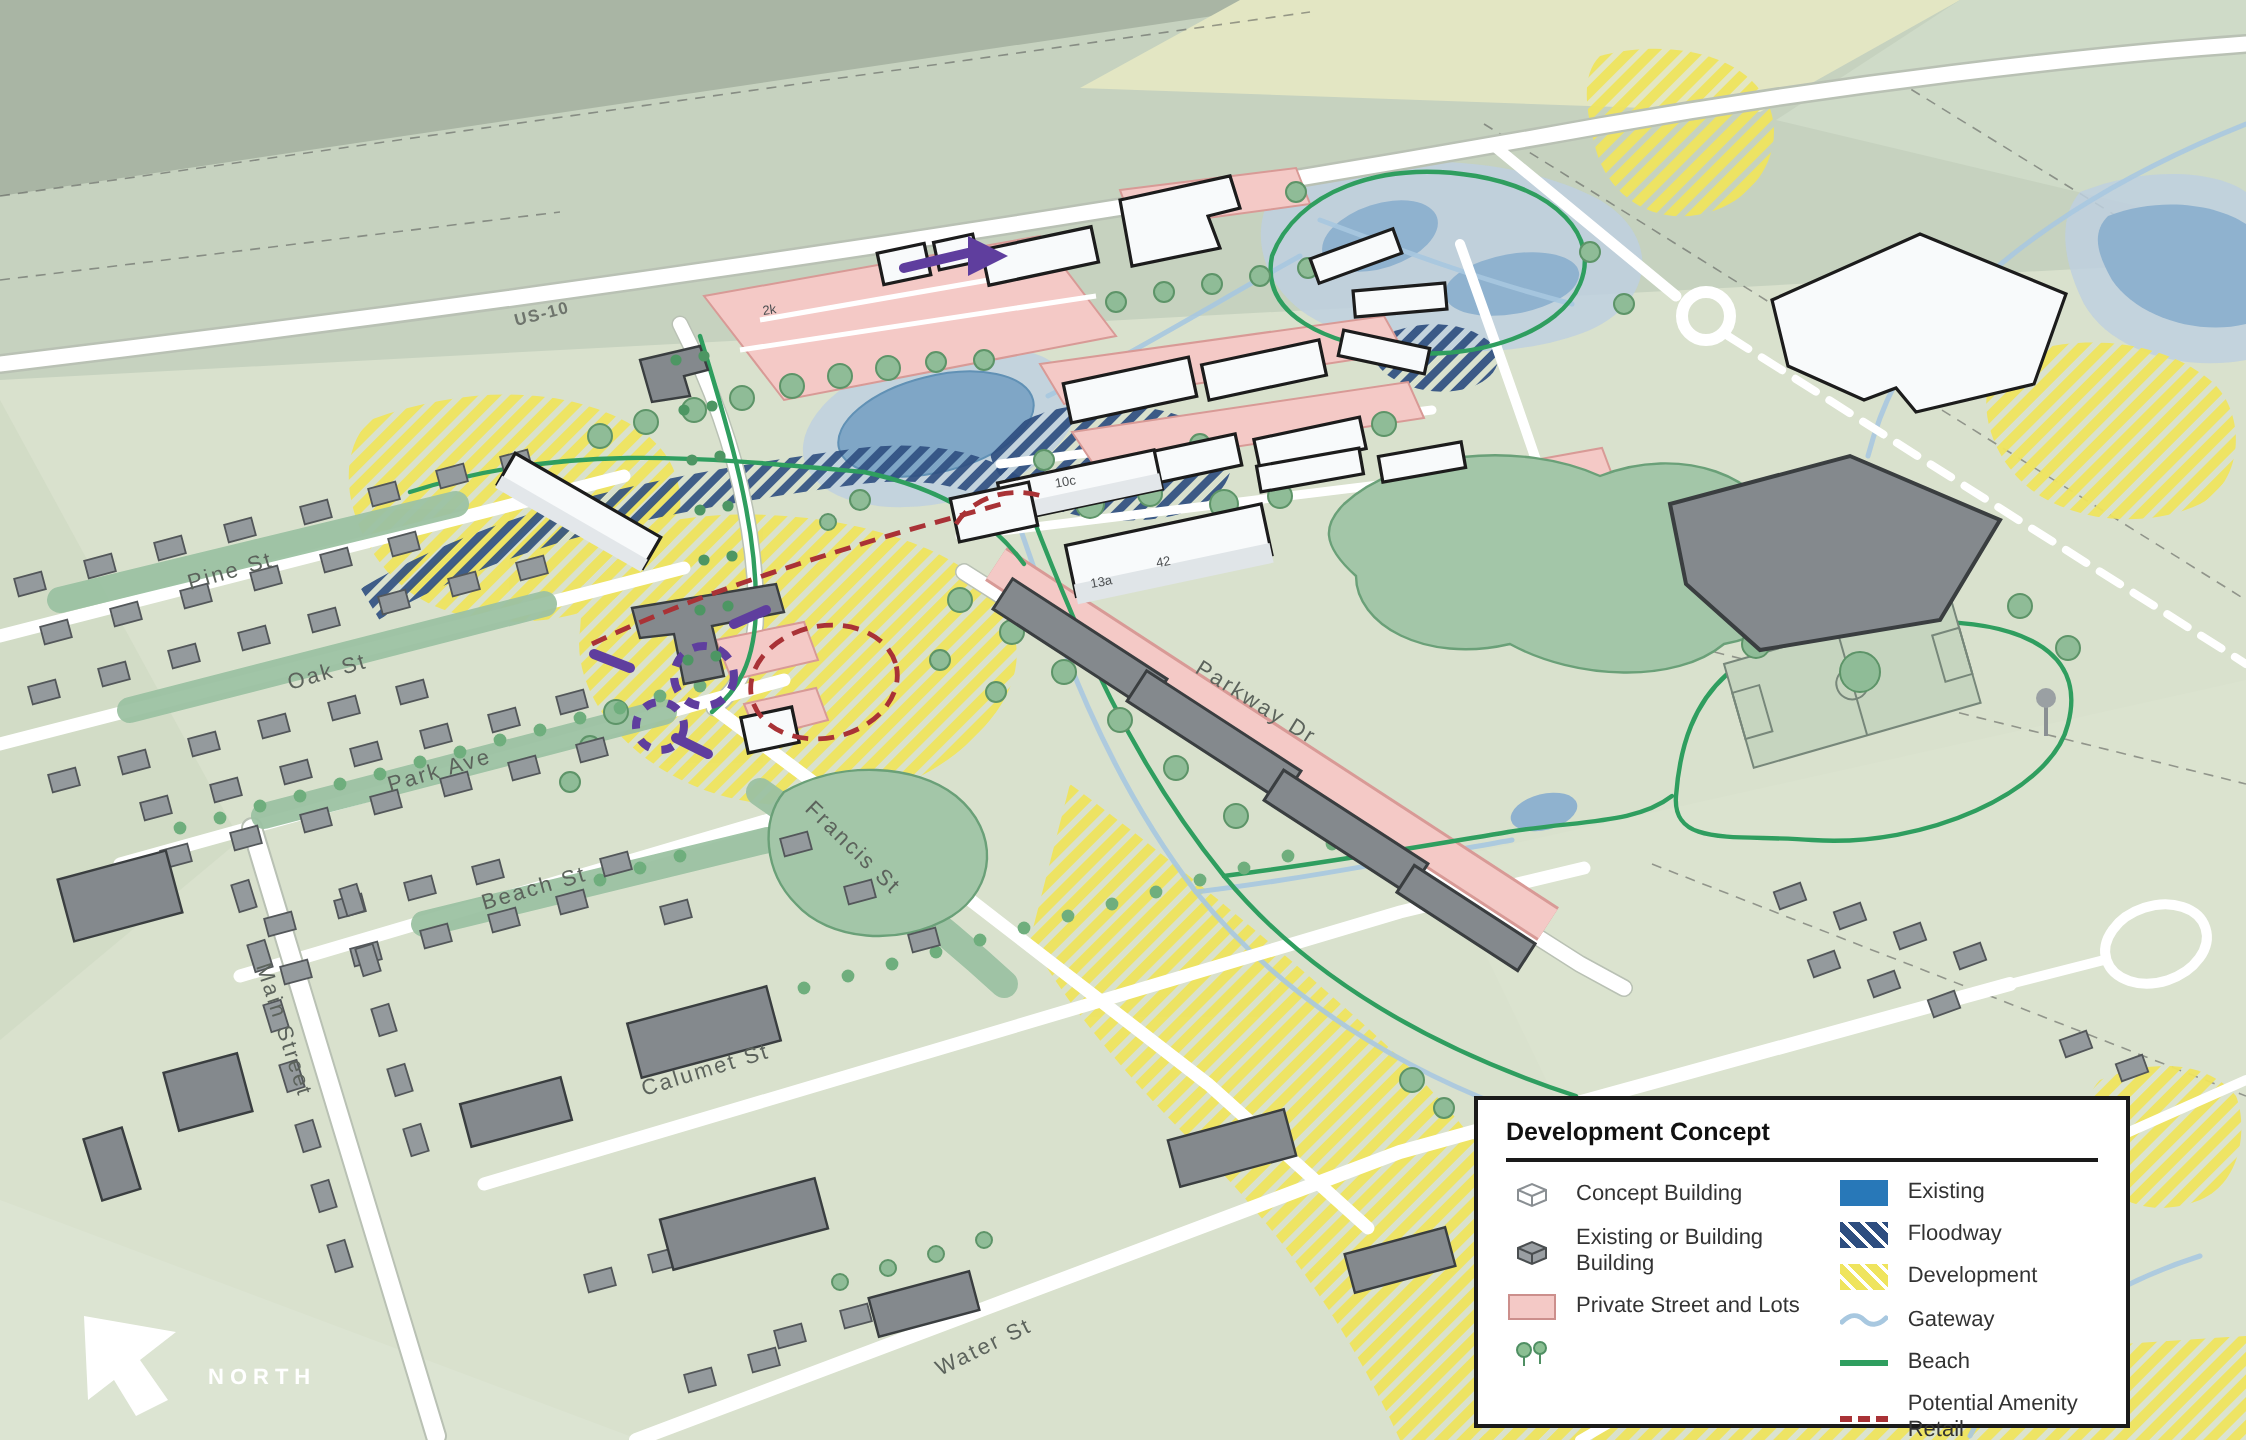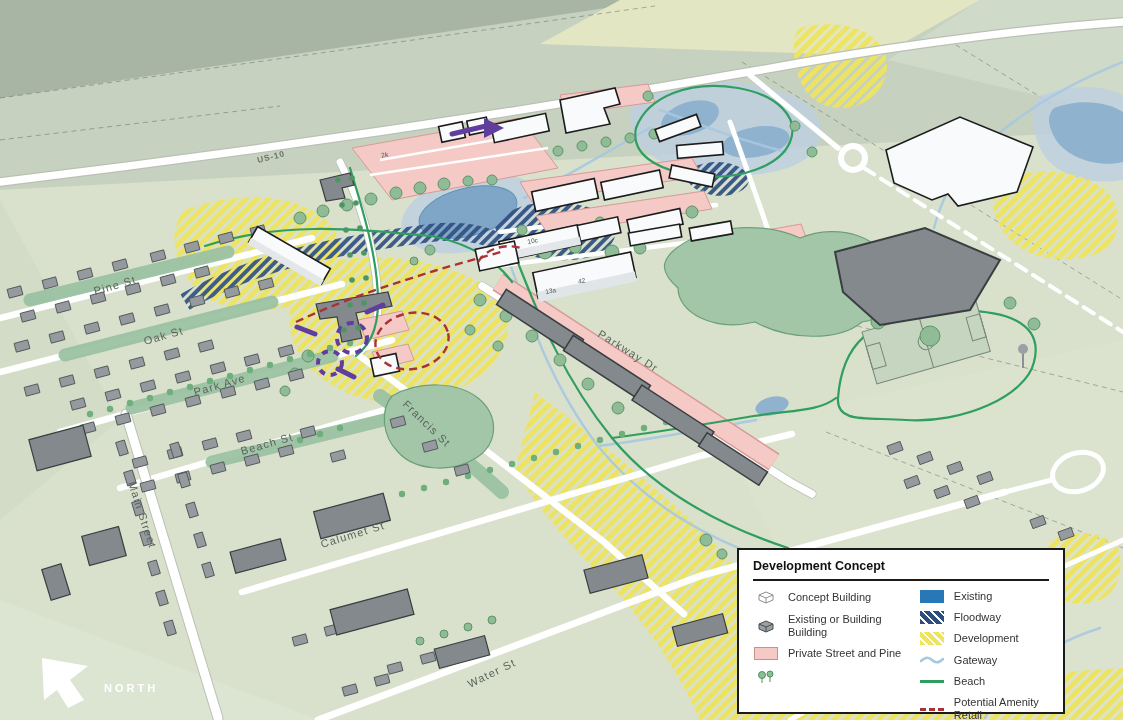--- a/index.html
+++ b/index.html
@@ -528,21 +528,21 @@
                   <line x1="10" y1="8" x2="10" y2="13"></line>
                 </g>
               </svg>
           </span>
             <span>Existing or Building Building</span>
         </div>
         <div class="li">
           <span class="ic">
               <span class="sw private"></span>
             </span>
-          <span>Private Street and Pine</span>
+          <span>Private Street and Lots</span>
         </div>
         <div class="li tall">
           <span class="ic">
             <svg width="20" height="16" viewBox="0 0 20 16">
                 <g stroke="#4f8f63" stroke-width="1">
                   <circle cx="6" cy="6" r="3.5" fill="#8bbf93"></circle>
                   <line x1="6" y1="9" x2="6" y2="14"></line>
                   <circle cx="14" cy="5" r="3" fill="#8bbf93"></circle>
                   <line x1="14" y1="8" x2="14" y2="13"></line>
                 </g>

